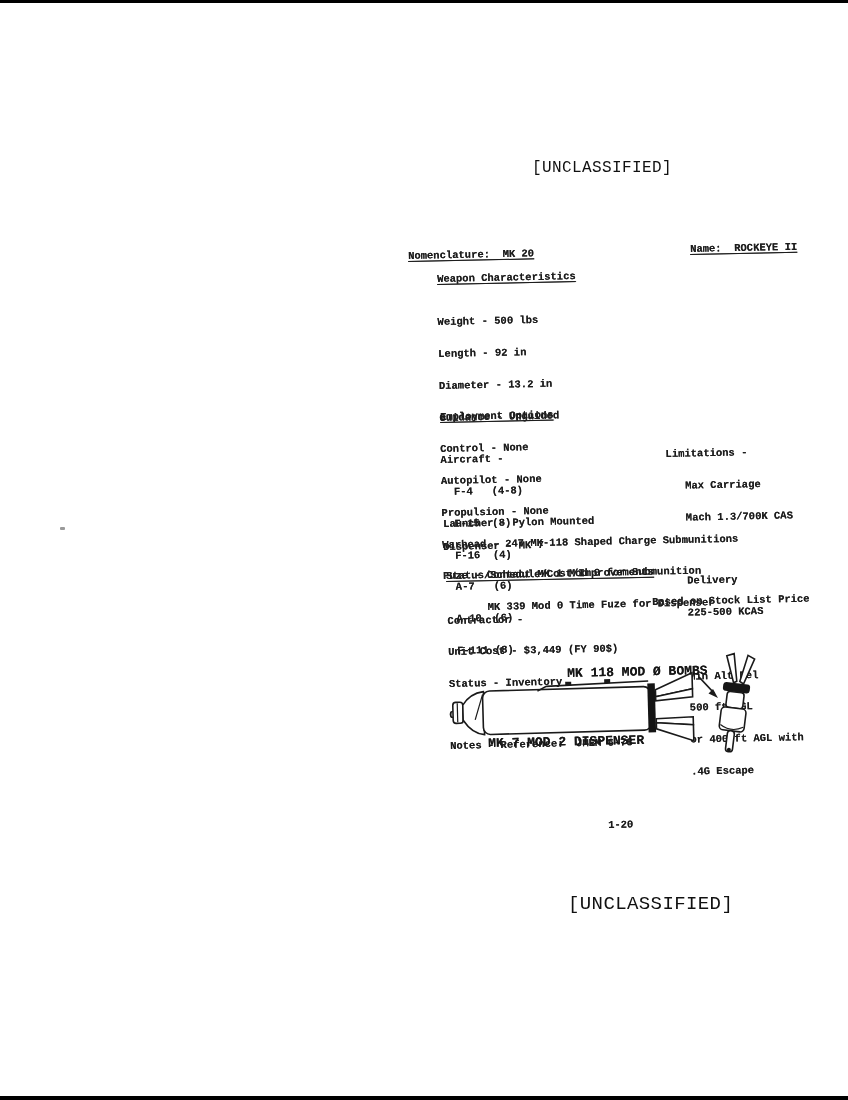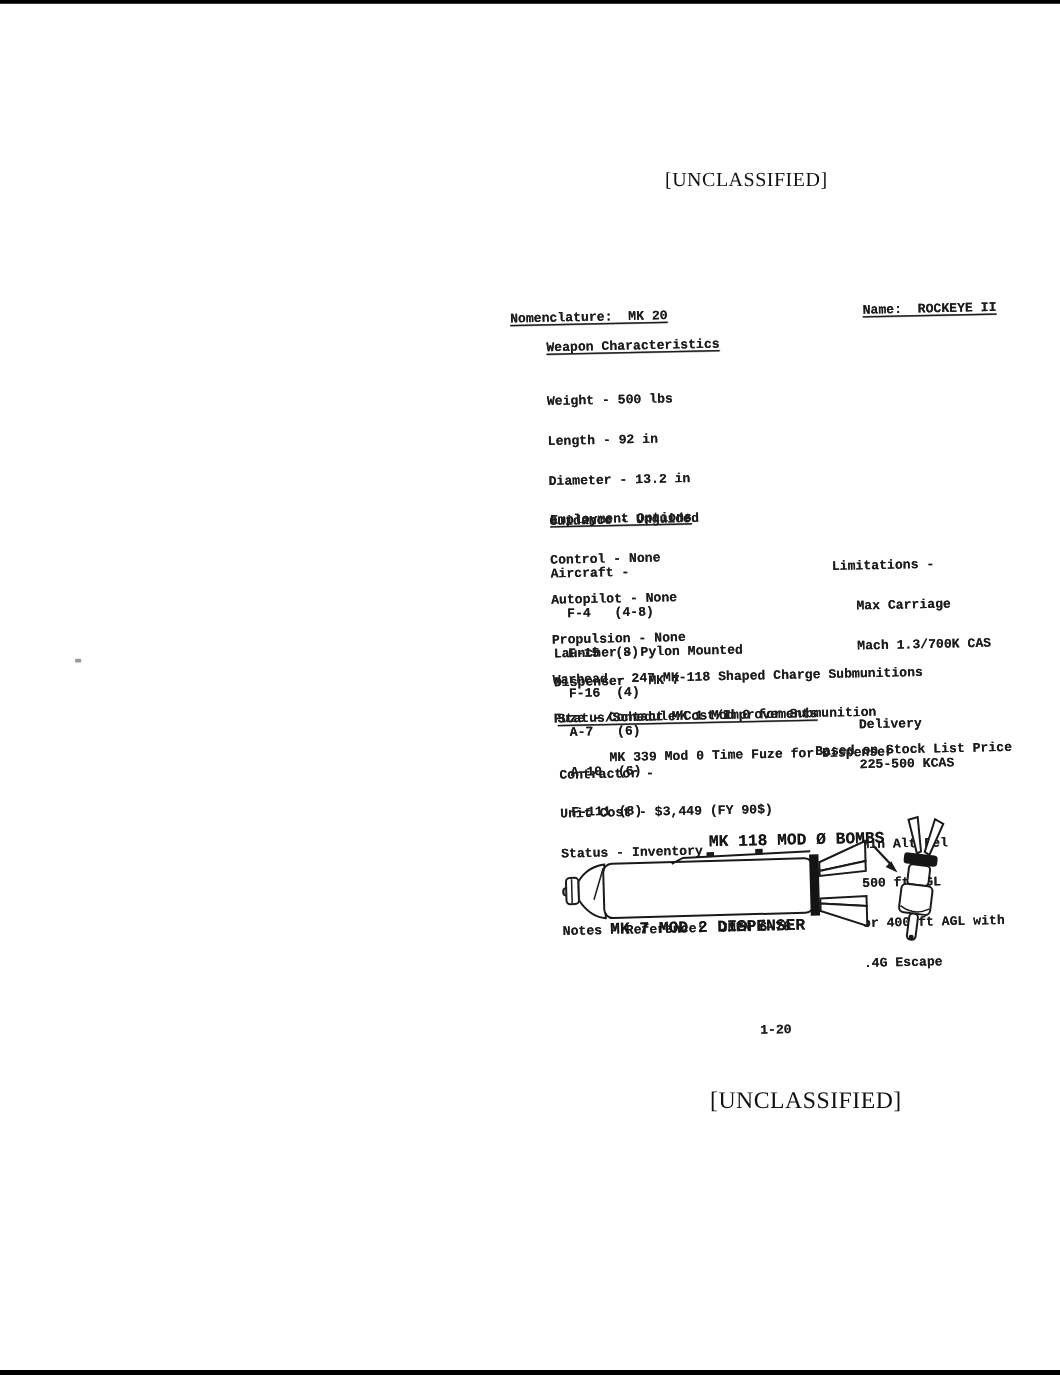--- a/index.html
+++ b/index.html
@@ -19,24 +19,25 @@
     font-weight:700;
     color:#1c1c1c;
     white-space:pre;
     text-shadow:0 0 0.4px #444;
   }
   .tline{min-height:10.6px;}
   .ul{text-decoration:underline;text-underline-offset:2px;}
   .sk{transform:rotate(-1.2deg);transform-origin:0 0;}
   .sans{
     position:absolute;
-    font-family:Liberation Serif, serif;
+    font-family:Liberation Mono, monospace;
     color:#111;
     letter-spacing:0.4px;
     white-space:pre;
+    margin-top:23px;
   }
   .dlabel{
     position:absolute;
     font-family:"Liberation Mono", monospace;
     font-weight:700;
     font-size:13px;
     color:#161616;
     white-space:pre;
     text-shadow:0 0 0.4px #333;
     z-index:3;

